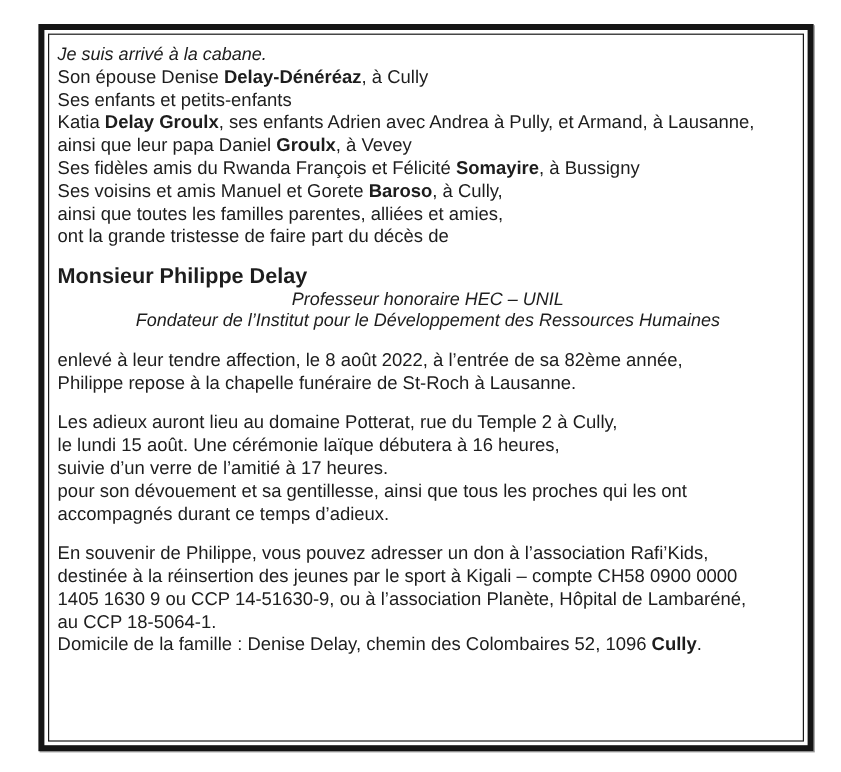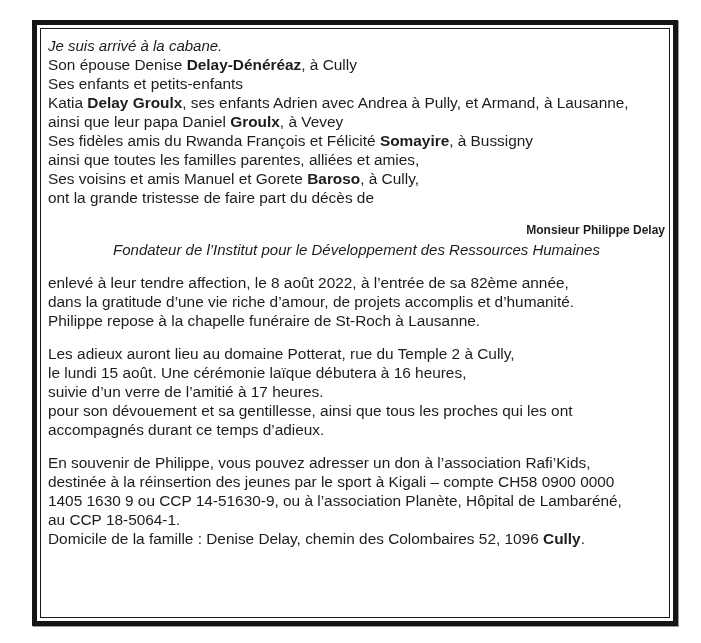--- a/index.html
+++ b/index.html
@@ -45,23 +45,23 @@
   .lines .line {
     font-size: 15.4px;
     line-height: 19px;
     white-space: nowrap;
   }
   .b { font-weight: bold; }
   .block { margin-top: 14px; }
   .block-first { margin-top: 0; }
   .deceased-name {
     margin-top: 13px;
-    text-align: right;
+    text-align: left;
     font-weight: bold;
-    font-size: 12px;
+    font-size: 18px;
     line-height: 21px;
   }
   .deceased-subtitle {
     text-align: center;
     font-style: italic;
     font-size: 15px;
     line-height: 18px;
   }
 </style>
 </head>
@@ -71,33 +71,33 @@
   <div class="inner">
 
     <div class="epigraph">Je suis arrivé à la cabane.</div>
 
     <div class="lines block block-first">
         <div class="line"><span>Son épouse Denise </span><span class="b">Delay-Dénéréaz</span><span>, à Cully</span></div>
         <div class="line"><span>Ses enfants et petits-enfants</span></div>
         <div class="line"><span>Katia </span><span class="b">Delay Groulx</span><span>, ses enfants Adrien avec Andrea à Pully, et Armand, à Lausanne,</span></div>
         <div class="line"><span>ainsi que leur papa Daniel </span><span class="b">Groulx</span><span>, à Vevey</span></div>
         <div class="line"><span>Ses fidèles amis du Rwanda François et Félicité </span><span class="b">Somayire</span><span>, à Bussigny</span></div>
+        <div class="line"><span>Ses voisins et amis Manuel et Gorete </span><span class="b">Baroso</span><span>, à Cully,</span></div>
         <div class="line"><span>ainsi que toutes les familles parentes, alliées et amies,</span></div>
-        <div class="line"><span>Ses voisins et amis Manuel et Gorete </span><span class="b">Baroso</span><span>, à Cully,</span></div>
         <div class="line"><span>ont la grande tristesse de faire part du décès de</span></div>
       </div>
 
     <div class="deceased-name">Monsieur Philippe Delay</div>
 
+    <div class="deceased-subtitle">Professeur honoraire HEC – UNIL</div>
 
     <div class="deceased-subtitle">Fondateur de l’Institut pour le Développement des Ressources Humaines</div>
 
     <div class="lines block">
         <div class="line"><span>enlevé à leur tendre affection, le 8 août 2022, à l’entrée de sa 82ème année,</span></div>
-        <div class="line"><span>dans la gratitude d’une vie riche d’amour, de projets accomplis et d’humanité.</span></div>
         <div class="line"><span>Philippe repose à la chapelle funéraire de St-Roch à Lausanne.</span></div>
       </div>
 
     <div class="lines block">
         <div class="line"><span>Les adieux auront lieu au domaine Potterat, rue du Temple 2 à Cully,</span></div>
         <div class="line"><span>le lundi 15 août. Une cérémonie laïque débutera à 16 heures,</span></div>
         <div class="line"><span>suivie d’un verre de l’amitié à 17 heures.</span></div>
         <div class="line"><span>pour son dévouement et sa gentillesse, ainsi que tous les proches qui les ont</span></div>
         <div class="line"><span>accompagnés durant ce temps d’adieux.</span></div>
       </div>

